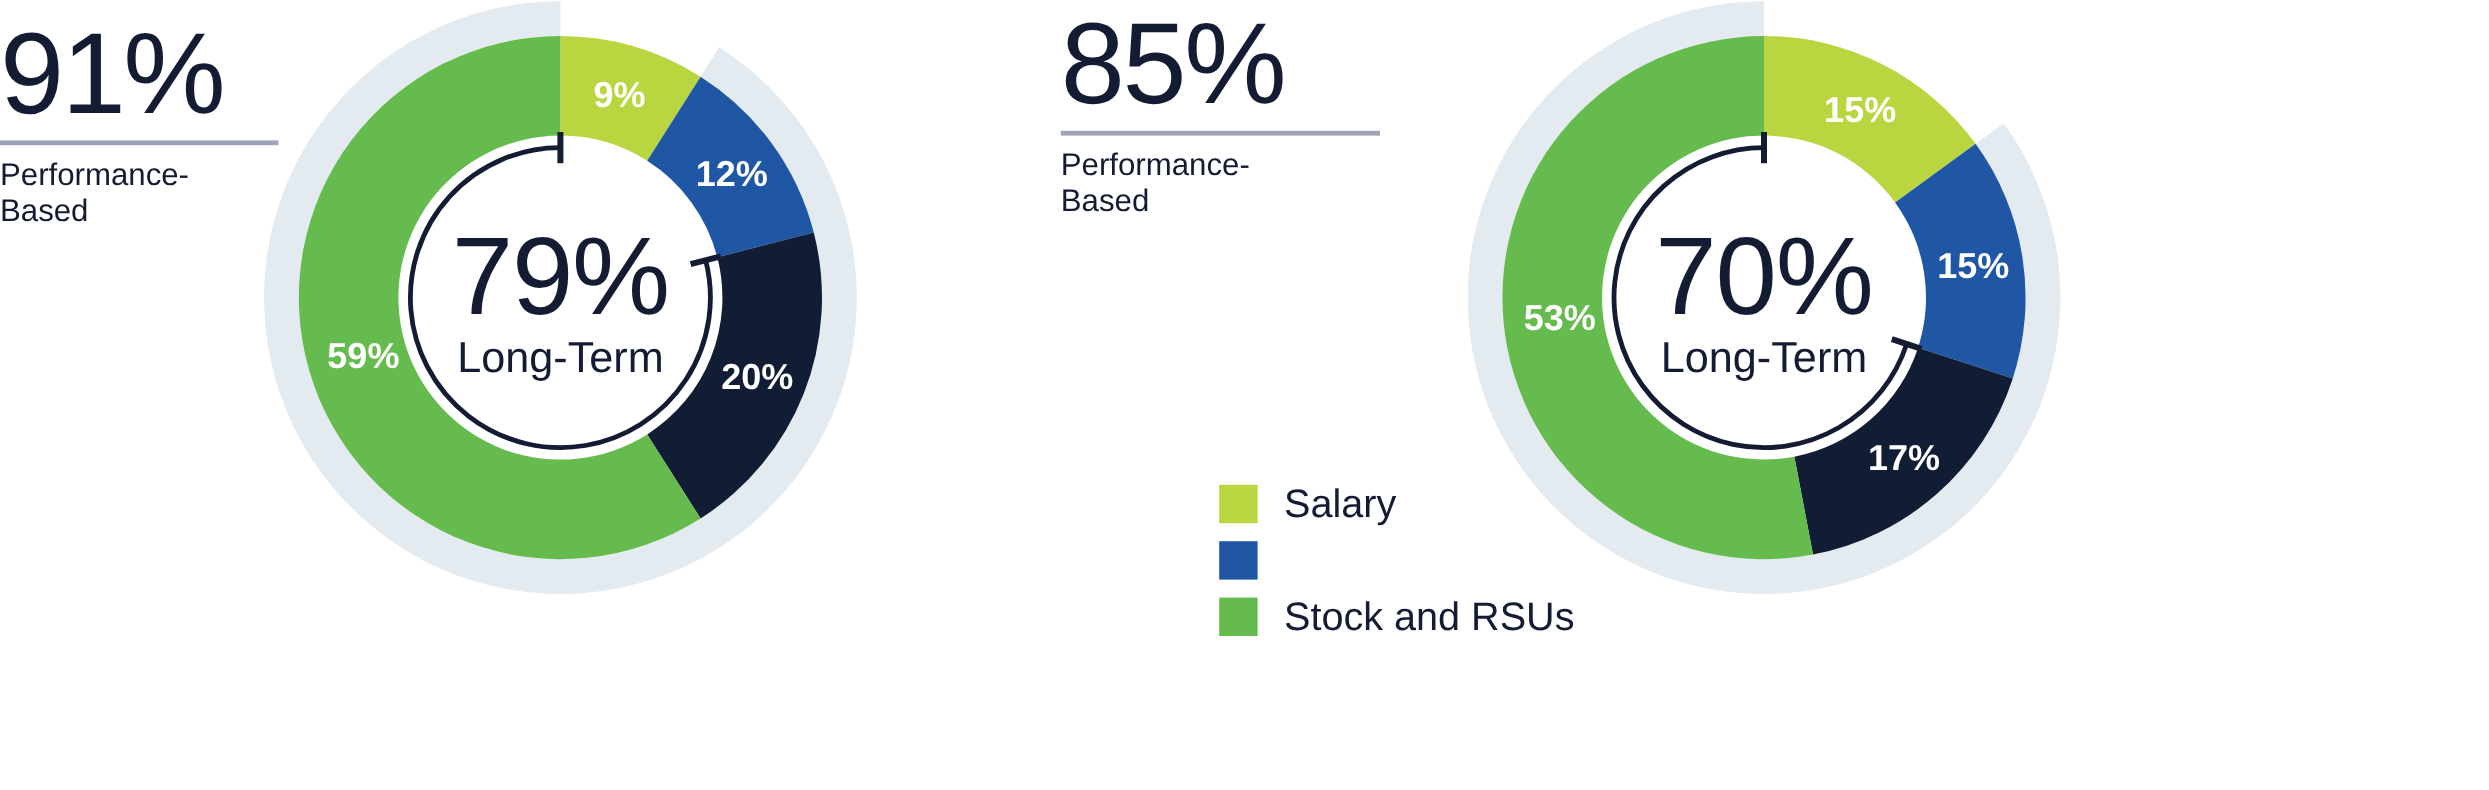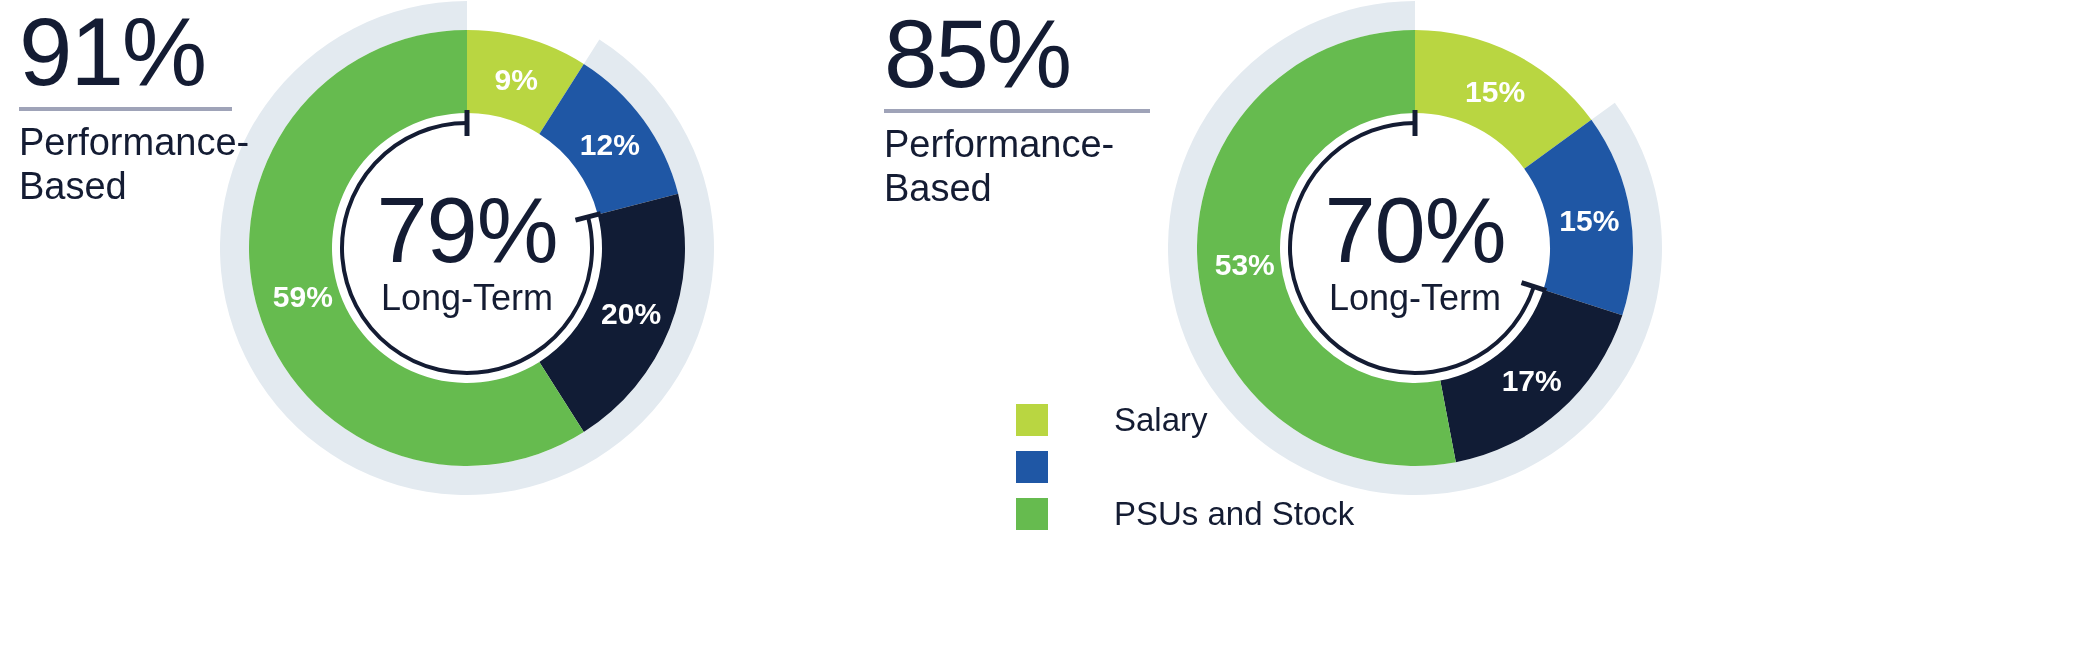--- a/index.html
+++ b/index.html
@@ -29,37 +29,36 @@
     white-space: nowrap;
   }
   .kpi-rule {
     height: 4px;
     background: #9fa3b8;
     margin-top: 10px;
     margin-bottom: 10px;
   }
   .kpi-label {
     font-family: "Liberation Sans", sans-serif;
-    font-size: 38px;
+    font-size: 26px;
     font-weight: 400;
     line-height: 1.15;
     color: #141c33;
     white-space: pre-line;
   }
 
   .legend {
     position: absolute;
     left: 1016px;
     top: 396px;
   }
   .legend-row {
     display: flex;
     align-items: center;
     height: 47px;
-    gap: 44px;
   }
   .legend-swatch {
     width: 32px; height: 32px;
     flex: none;
     margin-right: 22px;
   }
   .legend-label {
     font-family: "Liberation Sans", sans-serif;
     font-size: 33px;
     color: #141c33;
@@ -106,42 +105,42 @@
           <circle cx="0" cy="0" r="119" fill="#ffffff"></circle>
           <path d="M 121.07289514107889 -31.086235895606862 A 125 125 0 1 1 -2.2962127484012872e-14 -125" fill="none" stroke="#141c33" stroke-width="4"></path>
           <line x1="108.48131404640668" y1="-27.85326736246375" x2="133.6644762357511" y2="-34.31920442874998" stroke="#141c33" stroke-width="5"></line>
           <line x1="-2.0574066225675533e-14" y1="-112" x2="-2.535018874235021e-14" y2="-138" stroke="#141c33" stroke-width="5"></line>
           <text x="0" y="14" text-anchor="middle" class="center-value">79%</text>
           <text x="0" y="62" text-anchor="middle" class="center-caption">Long-Term</text>
         </g>
     </svg>
   </div>
 
-  <div class="kpi" style="left:0px; top:6px; width:232px;padding-left:19px;">
+  <div class="kpi" style="left:0px; top:16px; width:232px;">
     <div class="kpi-value">91%</div>
     <div class="kpi-rule"></div>
     <div class="kpi-label">Performance-
 Based</div>
   </div>
 
   <div class="legend">
     <div class="legend-row">
       <span class="legend-swatch" style="background:#b9d641"></span>
       <span class="legend-label">Salary</span>
     </div>
     <div class="legend-row">
       <span class="legend-swatch" style="background:#1f57a5"></span>
     </div>
     <div class="legend-row">
       <span class="legend-swatch" style="background:#66bb4f"></span>
-      <span class="legend-label">PSUs and Stock</span>
+      <span class="legend-label">Stock and RSUs</span>
     </div>
   </div>
 
-  <div class="chart-block" style="left:1168px;">
+  <div class="chart-block" style="left:1223px;">
     <svg class="chart-svg" width="500" height="658" viewBox="0 0 500 658">
       <g transform="translate(247,248)">
           <path d="M 199.82719761061202 -145.18295731624087 A 247 247 0 1 1 -4.5373163908409435e-14 -247 L -4.004595033211845e-14 -218 A 218 218 0 1 0 176.36570477373854 -128.13718499975914 Z" fill="#e3eaf0"></path>
           <path d="M 1.334865011070615e-14 -218 A 218 218 0 0 1 176.36570477373854 -128.13718499975914 L 109.2172942406179 -79.35100905948387 A 135 135 0 0 0 8.266365894244634e-15 -135 Z" fill="#b9d641"></path>
           <text x="80.12932320403002" y="-146.2626515192469" text-anchor="middle" class="seg-label">15%</text>
           <path d="M 176.36570477373854 -128.13718499975914 A 218 218 0 0 1 207.33032055234347 67.36570477373853 L 128.3926296998457 41.717294240617896 A 135 135 0 0 0 109.2172942406179 -79.35100905948387 Z" fill="#1f57a5"></path>
           <text x="174.3269921150418" y="-16.610683079600747" text-anchor="middle" class="seg-label">15%</text>
           <path d="M 207.33032055234347 67.36570477373853 A 218 218 0 0 1 40.84912657968803 214.1386206588541 L 25.296477469072865 132.60877884837296 A 135 135 0 0 0 128.3926296998457 41.717294240617896 Z" fill="#111c35"></path>
           <text x="116.72154422962458" y="143.39460378977608" text-anchor="middle" class="seg-label">17%</text>
           <path d="M 40.84912657968803 214.1386206588541 A 218 218 0 1 1 -4.004595033211845e-14 -218 L -2.4799097682733902e-14 -135 A 135 135 0 1 0 25.296477469072865 132.60877884837296 Z" fill="#66bb4f"></path>

